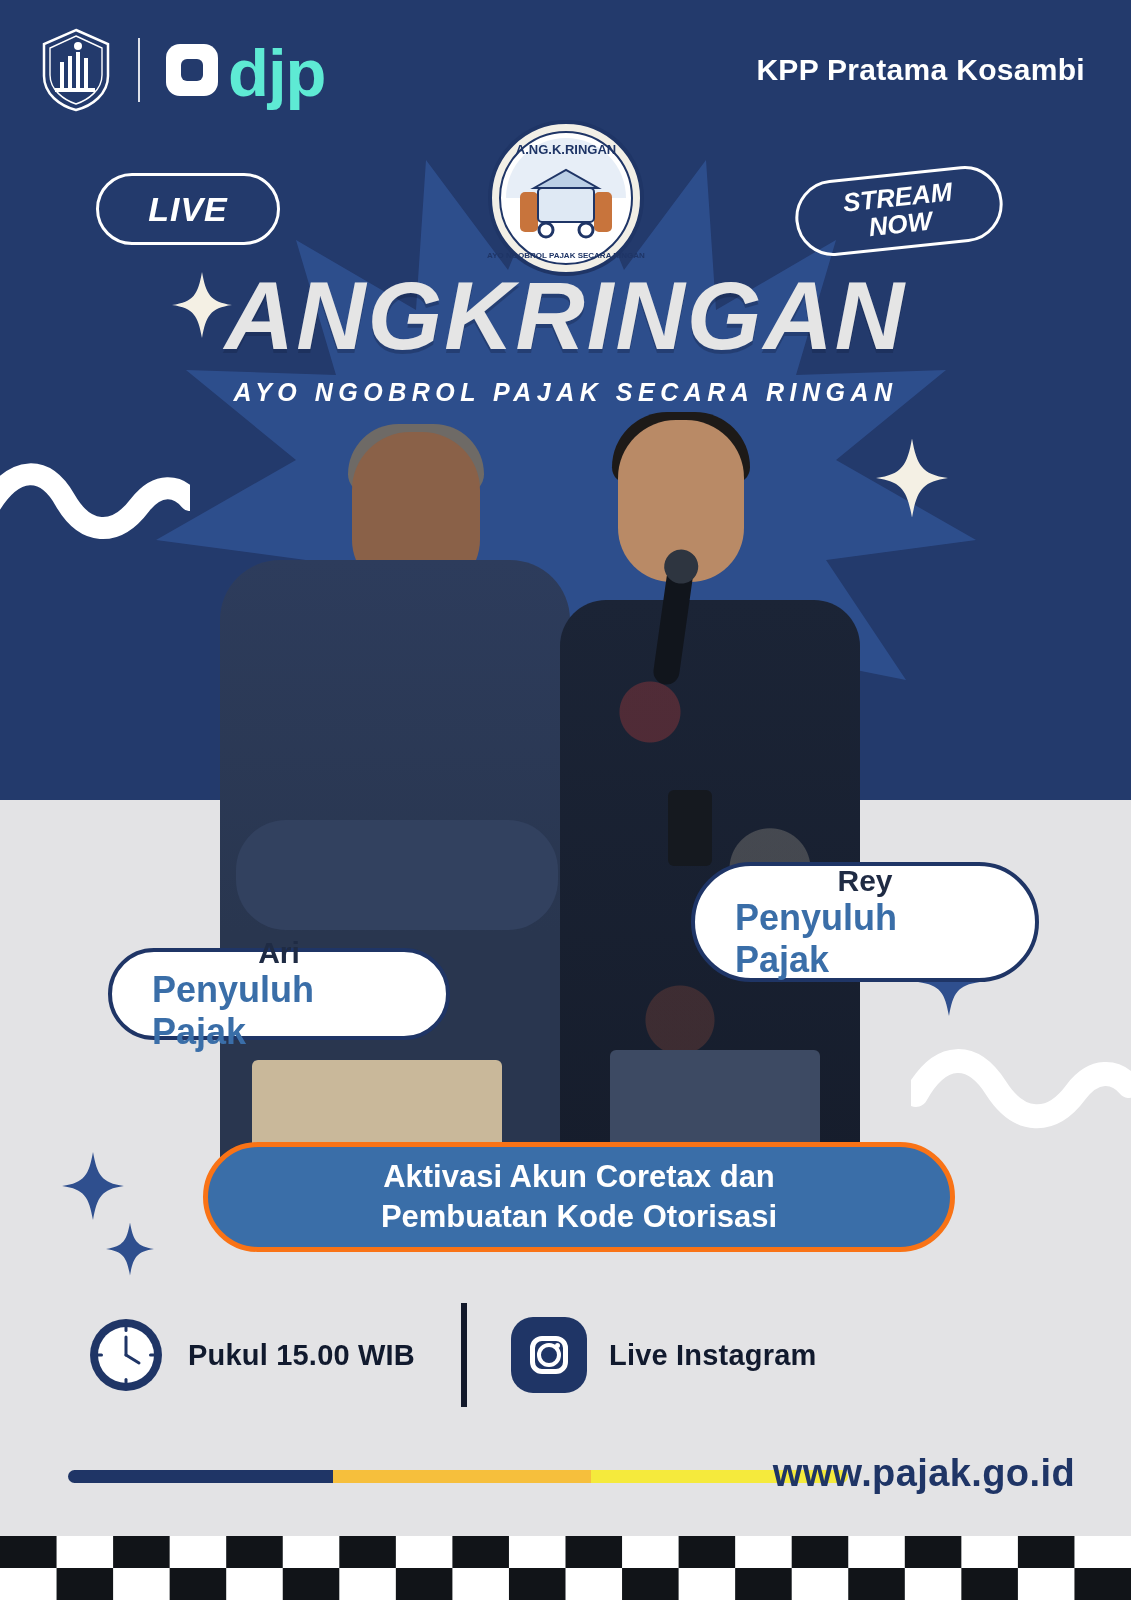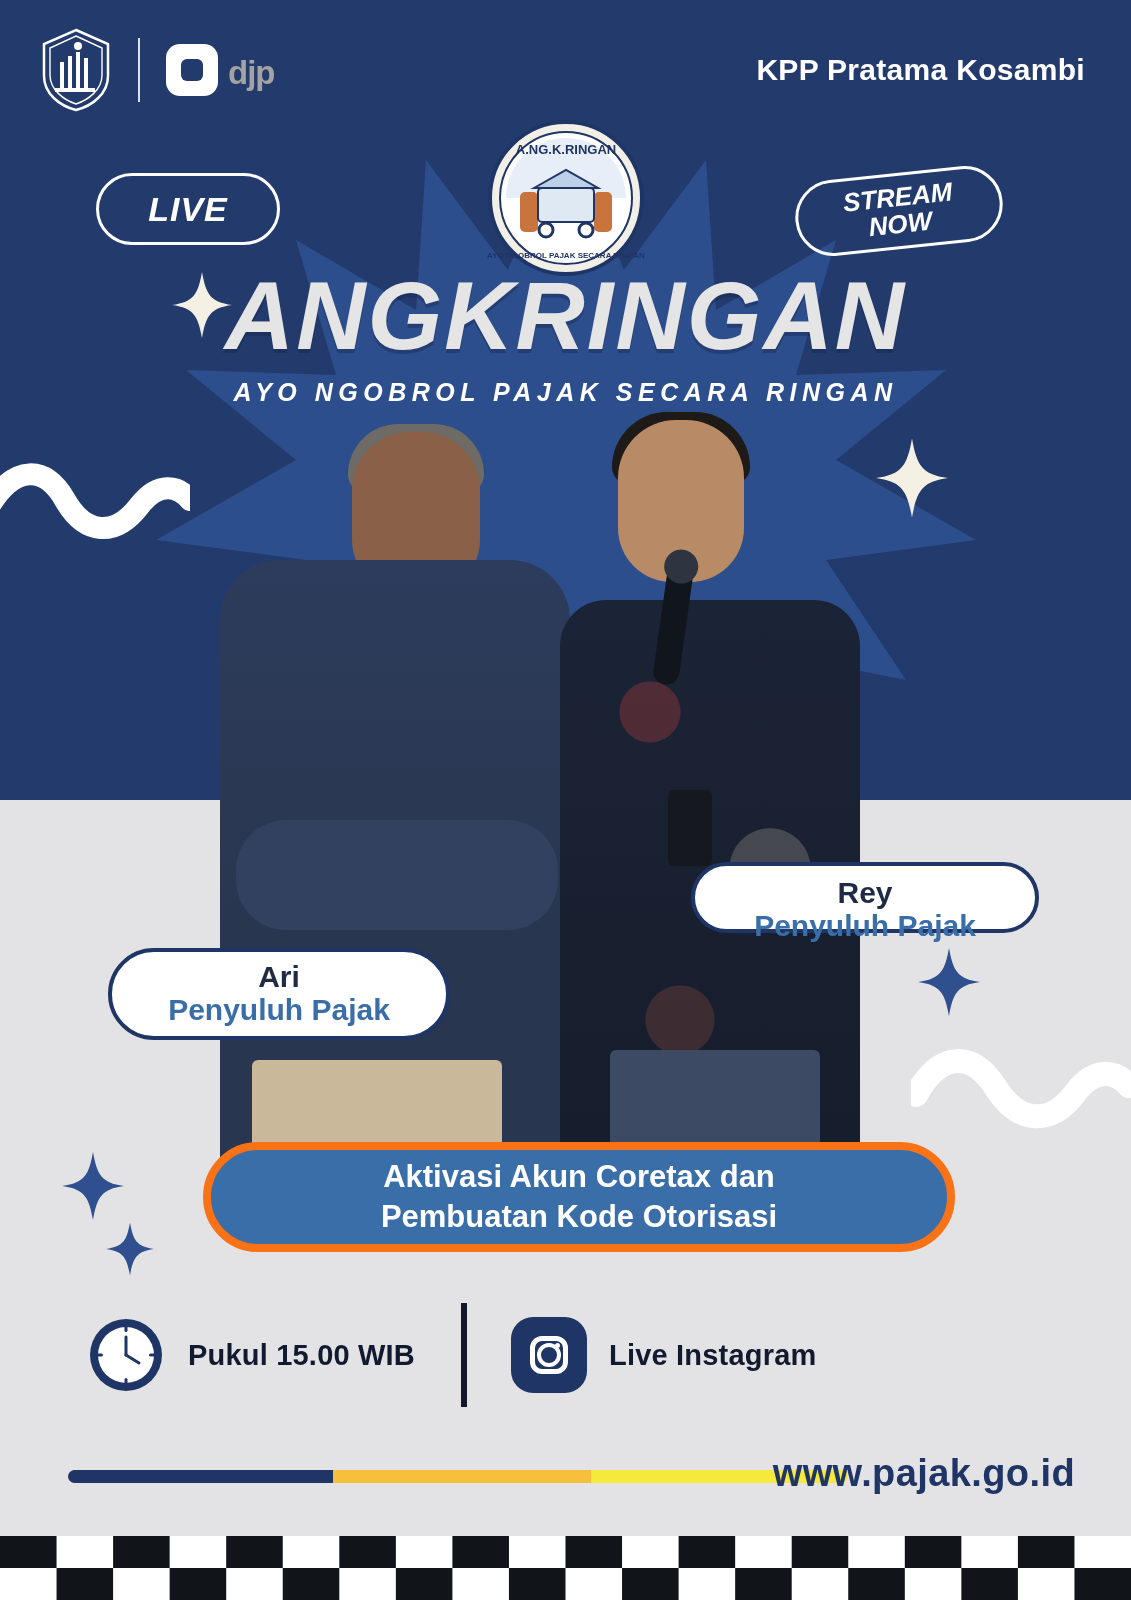--- a/index.html
+++ b/index.html
@@ -43,21 +43,21 @@
   .djp-logo { display: flex; align-items: center; gap: 10px; }
   .djp-mark {
     width: 52px; height: 52px; border-radius: 14px;
     background: #ffffff; display: flex; align-items: center; justify-content: center;
   }
   .djp-mark i {
     display: block; width: 22px; height: 22px; border-radius: 6px;
     background: #233a6c;
   }
   .djp-word {
-    color: #a3a3a3; font-size: 33px; font-weight: 700; letter-spacing: -1px;
+    color: #5eead4; font-size: 67px; font-weight: 700; letter-spacing: -1px;
     line-height: 1; position: relative; top: 2px;
   }
   .kpp-label {
     color: #ffffff; font-size: 30px; font-weight: 700; letter-spacing: .3px;
   }
   
   .pill {
     position: absolute; z-index: 7;
     border: 3px solid #ffffff; border-radius: 999px;
     color: #ffffff; display: flex; align-items: center; justify-content: center;
@@ -160,28 +160,28 @@
   .nametag {
     position: absolute; z-index: 12;
     background: #ffffff; border: 4px solid #1f3566; border-radius: 999px;
     display: flex; flex-direction: column; align-items: center; justify-content: center;
     padding: 10px 40px;
   }
   .nametag .nm {
     color: #1f2b44; font-size: 30px; font-weight: 700; line-height: 1.1;
   }
   .nametag .role {
-    color: #3a6ea8; font-size: 30px; font-weight: 700; line-height: 1.15;
-  }
-  .tag-rey { right: 92px; top: 862px; width: 348px; height: 71px; justify-content: space-between; }
+    color: #3a6ea8; font-size: 36px; font-weight: 700; line-height: 1.15;
+  }
+  .tag-rey { right: 92px; top: 862px; width: 348px; height: 120px; }
   .tag-ari { left: 108px; top: 948px; width: 342px; height: 92px; }
   
   .topic {
     position: absolute; left: 203px; top: 1142px; width: 752px; height: 110px;
-    background: #3a6ea8; border: 8px solid #f97316; border-radius: 999px;
+    background: #3a6ea8; border: 5px solid #f97316; border-radius: 999px;
     display: flex; flex-direction: column; align-items: center; justify-content: center;
     z-index: 13; text-align: center;
   }
   .topic div {
     color: #ffffff; font-size: 31px; font-weight: 700; line-height: 1.28;
   }
   
   .info {
     position: absolute; left: 0; top: 1290px; width: 100%; height: 130px;
     display: flex; align-items: center; z-index: 13;

